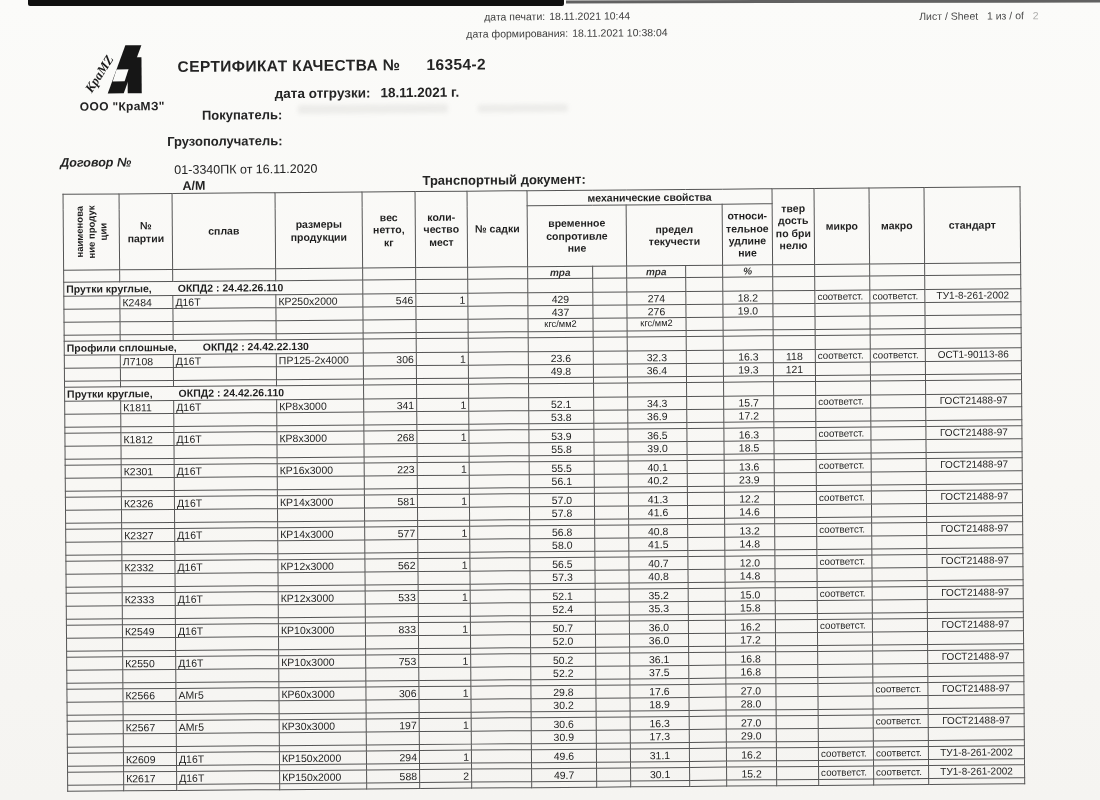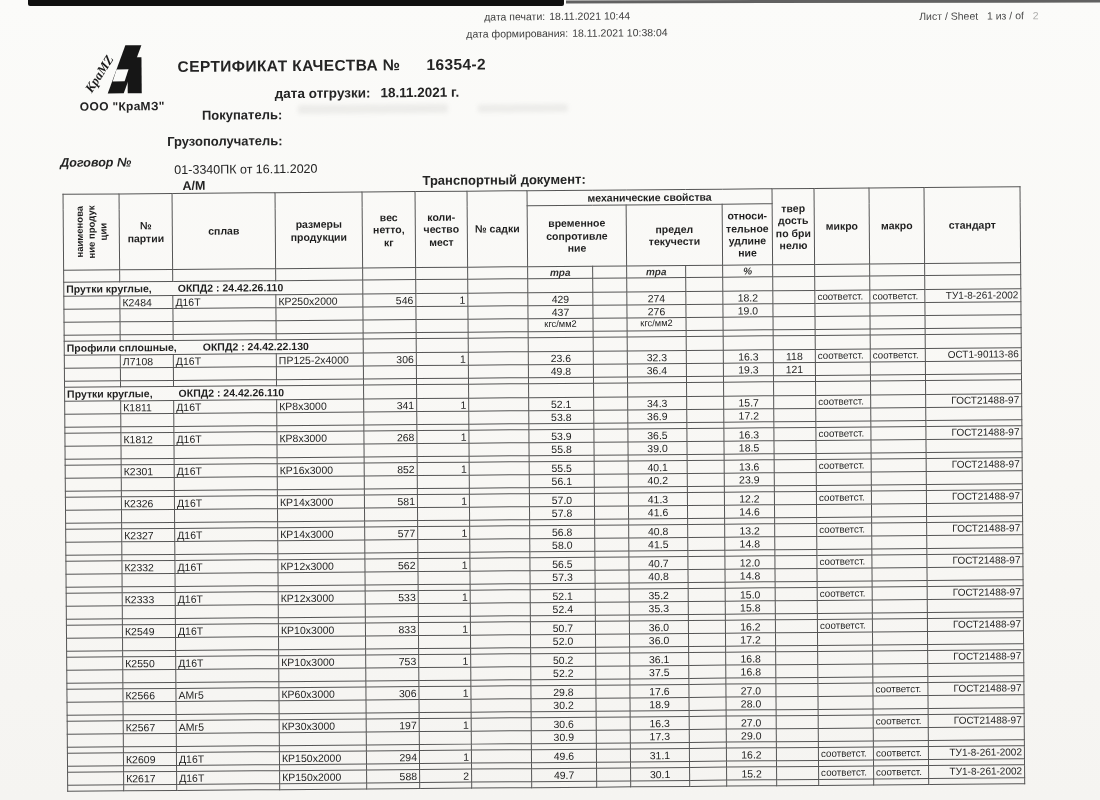--- a/index.html
+++ b/index.html
@@ -49,21 +49,21 @@
   tr.r-section td{height:13px;}
   td.sec-title{text-align:left;font-weight:bold;padding-left:8px;white-space:nowrap;}
   td.sec-title .okpd{margin-left:26px;}
   tr.r-data td{height:12px;}
   tr.r-sep td{height:5px;}
 
   td.c-party,td.c-alloy,td.c-size{text-align:left;padding-left:4px;}
   td.c-weight,td.c-places{text-align:right;padding-right:4px;}
   td.c-sigma,td.c-yld,td.c-elong,td.c-hard{text-align:center;}
   td.c-micro,td.c-macro{text-align:left;padding-left:3px;font-size:9.8px;}
-  td.c-standard{text-align:right;padding-left:3px;font-size:10px;white-space:nowrap;}
+  td.c-standard{text-align:center;padding-left:3px;font-size:10px;white-space:nowrap;}
   tr.r-units-data td.c-sigma,tr.r-units-data td.c-yld{font-size:9.3px;font-weight:normal;}
 </style>
 </head>
 <body>
 
 <div class="scanbar1"></div>
 <div class="scanbar2"></div>
 
 <div id="sheet">
 
@@ -461,21 +461,21 @@
           <td class="c-hard"></td>
           <td class="c-micro"></td>
           <td class="c-macro"></td>
           <td class="c-standard"></td>
         </tr>
         <tr class="r-data">
           <td class="c-name"></td>
           <td class="c-party">К2301</td>
           <td class="c-alloy">Д16Т</td>
           <td class="c-size">КР16х3000</td>
-          <td class="c-weight">852</td>
+          <td class="c-weight">223</td>
           <td class="c-places">1</td>
           <td class="c-sadka"></td>
           <td class="c-sigma">55.5</td>
           <td class="c-sigmaX"></td>
           <td class="c-yld">40.1</td>
           <td class="c-yldX"></td>
           <td class="c-elong">13.6</td>
           <td class="c-hard"></td>
           <td class="c-micro">соответст.</td>
           <td class="c-macro"></td>

